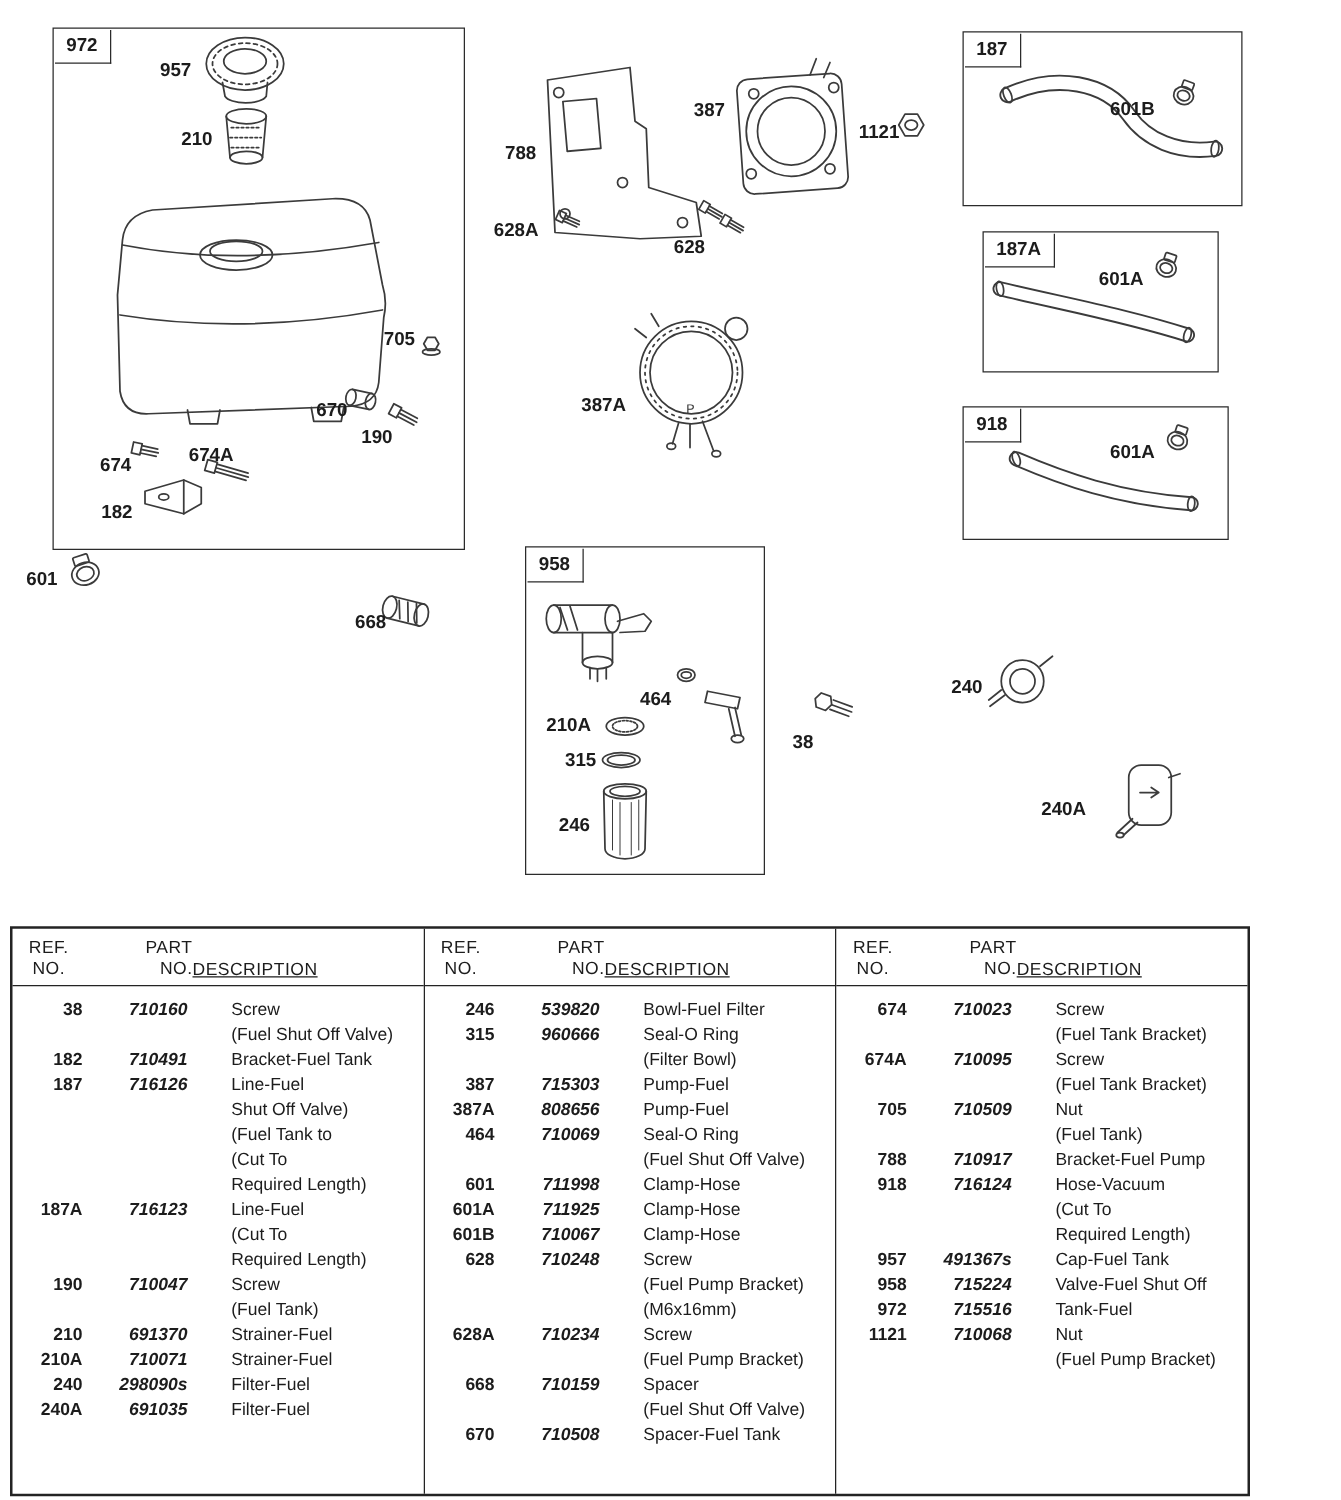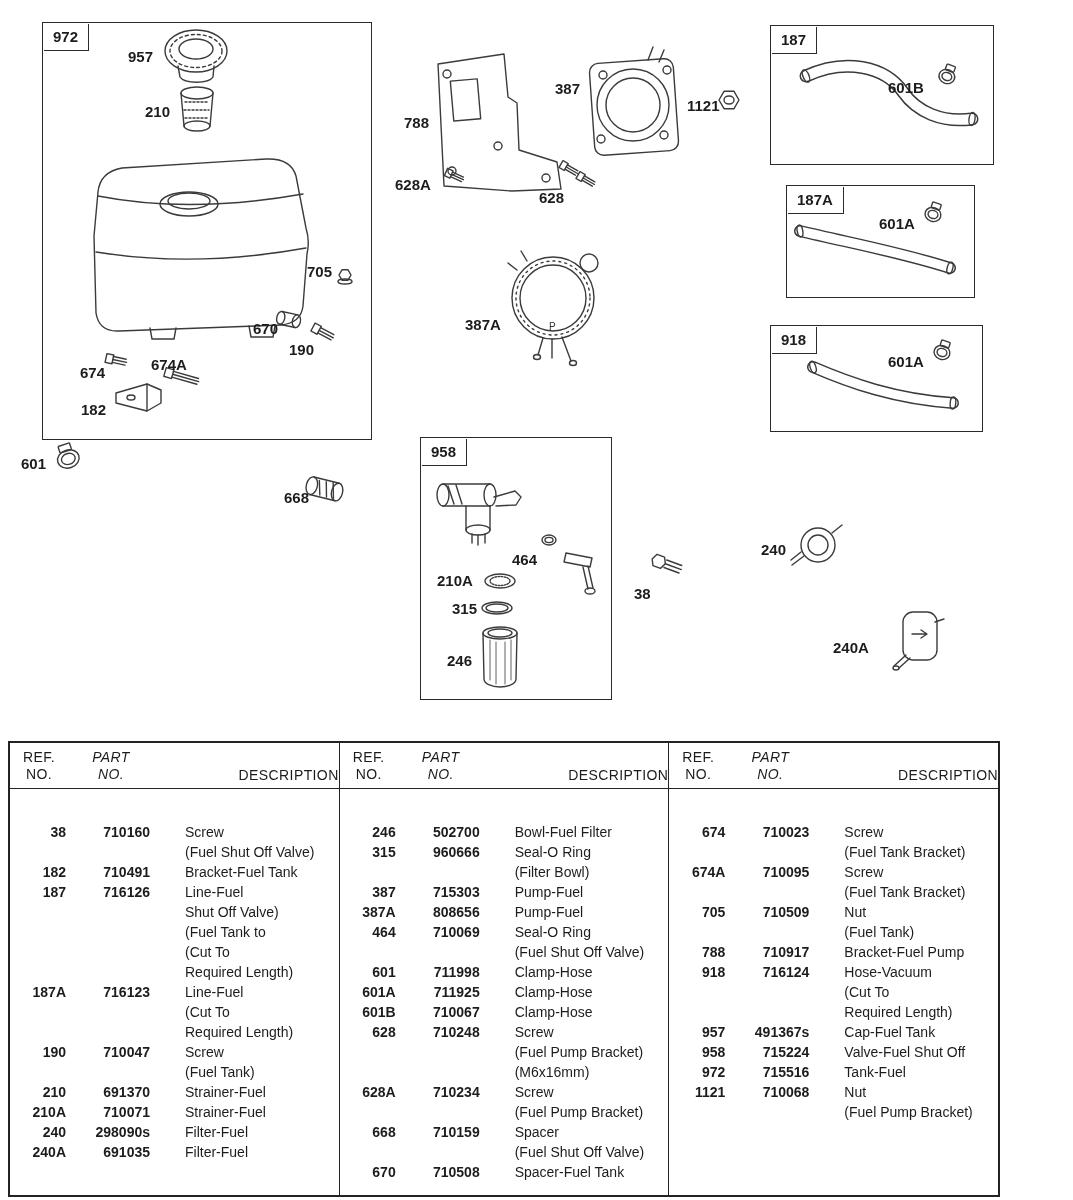--- a/index.html
+++ b/index.html
@@ -15,34 +15,34 @@
     position:absolute;font-weight:700;font-size:15px;line-height:15px;
     padding:5px 10px 6px 9px;border-right:1.6px solid #2b2b2b;border-bottom:1.6px solid #2b2b2b;
     background:#fff;white-space:nowrap;
   }
   .callout{position:absolute;font-weight:700;font-size:15px;white-space:nowrap;}
   
   .parts-table{
     position:absolute;left:8px;top:741px;width:992px;height:456px;
     border:2px solid #232323;box-sizing:border-box;display:flex;background:#fff;
   }
-  .tcol{flex:1 1 0;display:flex;flex-direction:column;box-sizing:border-box;min-width:0;gap:25px;}
+  .tcol{flex:1 1 0;display:flex;flex-direction:column;box-sizing:border-box;min-width:0;}
   .tcol + .tcol{border-left:1.6px solid #232323;}
   .thead{
     display:flex;align-items:flex-end;height:46px;box-sizing:border-box;
     border-bottom:1.6px solid #232323;padding-bottom:5px;font-size:14px;letter-spacing:.4px;
   }
   .th-ref{width:58px;text-align:center;}
-  .th-part{width:86px;text-align:center;font-style:italic;}
-  .th-desc{flex:1;text-align:right;}
+  .th-part{width:86px;text-align:right;}
+  .th-desc{flex:1;text-align:left;text-decoration:underline;}
   .thead .l{line-height:17px;}
   .tbody{padding-top:8px;font-size:14px;}
   .trow{display:flex;height:20px;line-height:20px;white-space:nowrap;}
   .c-ref{width:56px;text-align:right;font-weight:700;flex:none;}
-  .c-part{width:84px;text-align:right;font-weight:700;flex:none;}
+  .c-part{width:84px;text-align:right;font-weight:700;flex:none;font-style:italic;}
   .c-desc{flex:1;padding-left:13px;text-align:left;overflow:hidden;margin-left:22px;}
 </style>
 </head>
 <body>
 
 <div id="diagram">
 
   <div class="pbox" style="left:42px;top:22px;width:330px;height:418px"></div>
   <div class="pbox" style="left:770px;top:25px;width:224px;height:140px"></div>
   <div class="pbox" style="left:786px;top:185px;width:189px;height:113px"></div>
@@ -415,21 +415,21 @@
       </div>
       <div class="th-part">
         <div class="l">PART</div>
         <div class="l">NO.</div>
       </div>
       <div class="th-desc">DESCRIPTION</div>
     </header>
     <div class="tbody">
         <div class="trow">
           <span class="c-ref">246</span>
-          <span class="c-part">502700</span>
+          <span class="c-part">539820</span>
           <span class="c-desc">Bowl-Fuel Filter</span>
         </div>
         <div class="trow">
           <span class="c-ref">315</span>
           <span class="c-part">960666</span>
           <span class="c-desc">Seal-O Ring</span>
         </div>
         <div class="trow">
           <span class="c-ref"></span>
           <span class="c-part"></span>

